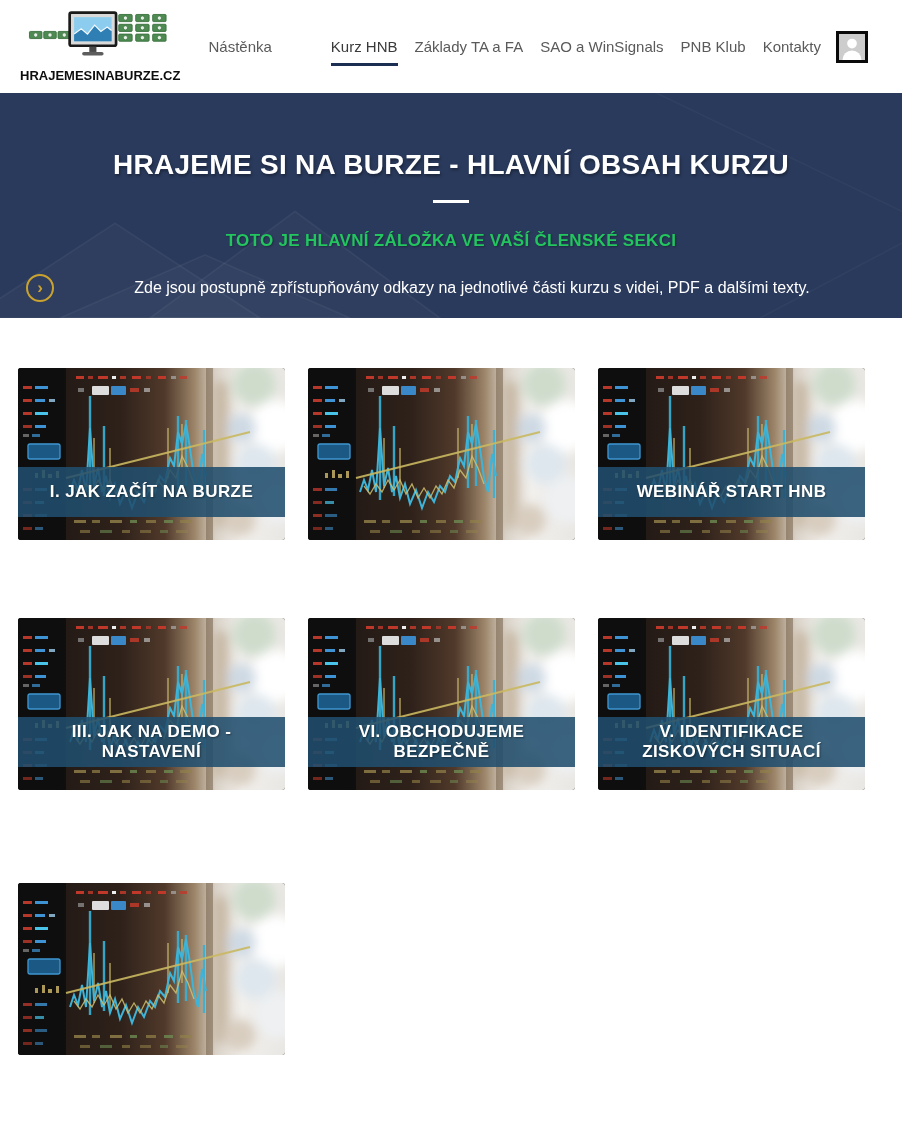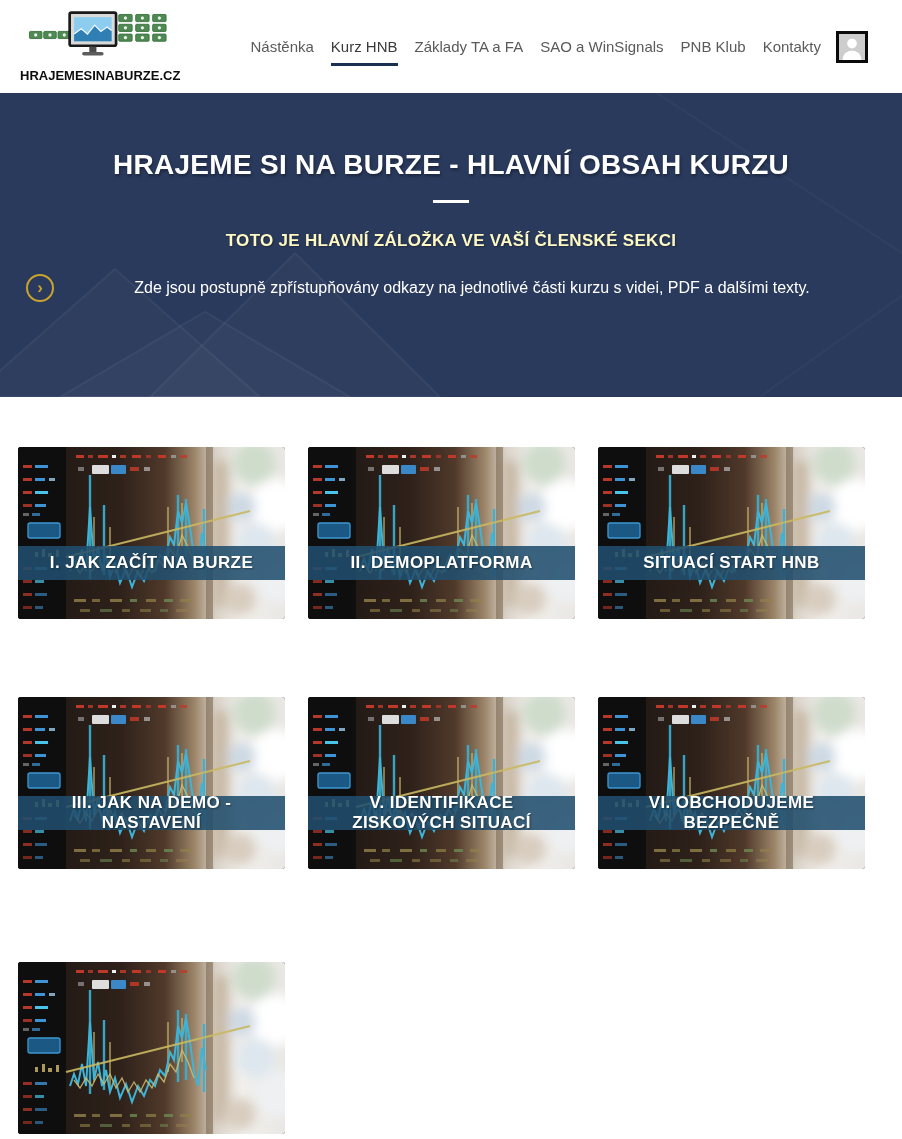--- a/index.html
+++ b/index.html
@@ -20,45 +20,45 @@
   .logo svg { width:156px; height:50px; display:block; }
   .logo-text {
     font-size:13px; font-weight:bold; color:#0d0d0d; letter-spacing:0;
     transform:scaleY(1.05); white-space:nowrap;
   }
   .main-nav { display:flex; align-items:center; gap:17px; }
   .main-nav a {
     font-size:15px; color:#5a5a5a; text-decoration:none; position:relative;
     padding:4px 0; white-space:nowrap;
   }
-  .main-nav a.active { color:#3a3a3a; }
+  .main-nav a.active { color:#3a3a3a;margin-left:42px; }
   .main-nav a.active::after {
     content:""; position:absolute; left:0; right:0; bottom:-7px; height:3px;
     background:#1b2f52;
   }
   .avatar-btn {
     width:32px; height:32px; margin-left:-2px; padding:0;
     border:3px solid #0a0a0a; background:#cdcdcd; cursor:pointer; display:block;
   }
   .avatar-btn svg { width:100%; height:100%; display:block; }
 
   
   .hero {
-    position:relative; height:304px; background:#2a3a5c;
+    position:relative; height:225px; background:#2a3a5c;
     color:#fff; text-align:center; overflow:hidden;
   }
   .hero-pattern { position:absolute; inset:0; width:100%; height:100%; }
   .hero-inner { position:relative; }
   .hero-title {
     margin:0; padding-top:56px; font-size:28px; font-weight:bold;
     letter-spacing:.3px; text-shadow:1px 2px 3px rgba(0,0,0,.35);
   }
   .hero-divider { width:36px; height:3px; background:#fff; margin:19px auto 0; }
   .hero-subtitle {
-    margin-top:28px; font-size:17px; font-weight:bold; color:#fef9c3;
+    margin-top:28px; font-size:17px; font-weight:bold; color:#22c55e;
     letter-spacing:.3px; text-shadow:1px 1px 2px rgba(0,0,0,.3);
   }
   .hero-note {
     margin-top:23px; display:flex; align-items:center; gap:14px; padding:0 26px;
   }
   .note-icon {
     flex:0 0 auto; width:28px; height:28px; border:2px solid #c9a22f; border-radius:50%;
     display:flex; align-items:center; justify-content:center;
     color:#c9a22f; font-size:17px; font-weight:bold; line-height:1; padding-bottom:2px;
   }
@@ -70,21 +70,21 @@
     display:grid; grid-template-columns:repeat(3,267px);
     column-gap:23px; row-gap:78px;
   }
   .tile {
     position:relative; width:267px; height:172px;
     border-radius:3px; overflow:hidden; cursor:pointer; background:#2b2119;
   }
   .tile:nth-child(n+7) { margin-top:15px; }
   .tile-bg { position:absolute; inset:0; width:100%; height:100%; display:block; }
   .tile-band {
-    position:absolute; top:99px; left:0; right:0; height:34px;
+    position:absolute; top:99px; left:0; right:0; height:50px;
     background:rgba(33,79,110,.88);
     display:flex; align-items:center; justify-content:center;
     text-align:center; color:#fff; font-weight:bold; font-size:17px;
     line-height:1.18; letter-spacing:.4px; white-space:pre-line;
     text-shadow:1px 1px 2px rgba(0,0,0,.4); padding:0 10px;
   }
   .defs-holder { position:absolute; width:0; height:0; overflow:hidden; }
 </style>
 </head>
 <body>
@@ -292,55 +292,54 @@
       <svg class="tile-bg" viewBox="0 0 267 172" preserveAspectRatio="none" aria-hidden="true">
           <use href="#tileScene"></use>
         </svg>
       <div class="tile-band">I. JAK ZAČÍT NA BURZE</div>
     </article>
 
     <article class="tile">
       <svg class="tile-bg" viewBox="0 0 267 172" preserveAspectRatio="none" aria-hidden="true">
           <use href="#tileScene"></use>
         </svg>
-      <div class="tile-band">II. DEMOPLATFORMA</div>
-    </article>
-
-    <article class="tile">
-      <svg class="tile-bg" viewBox="0 0 267 172" preserveAspectRatio="none" aria-hidden="true">
-          <use href="#tileScene"></use>
-        </svg>
-      <div class="tile-band">SITUACÍ START HNB</div>
+    </article>
+
+    <article class="tile">
+      <svg class="tile-bg" viewBox="0 0 267 172" preserveAspectRatio="none" aria-hidden="true">
+          <use href="#tileScene"></use>
+        </svg>
+      <div class="tile-band">WEBINÁŘ START HNB</div>
     </article>
 
     <article class="tile">
       <svg class="tile-bg" viewBox="0 0 267 172" preserveAspectRatio="none" aria-hidden="true">
           <use href="#tileScene"></use>
         </svg>
       <div class="tile-band">III. JAK NA DEMO -
 NASTAVENÍ</div>
     </article>
 
 
     <article class="tile">
       <svg class="tile-bg" viewBox="0 0 267 172" preserveAspectRatio="none" aria-hidden="true">
           <use href="#tileScene"></use>
         </svg>
+      <div class="tile-band">VI. OBCHODUJEME
+BEZPEČNĚ</div>
+    </article>
+
+    <article class="tile">
+      <svg class="tile-bg" viewBox="0 0 267 172" preserveAspectRatio="none" aria-hidden="true">
+          <use href="#tileScene"></use>
+        </svg>
       <div class="tile-band">V. IDENTIFIKACE
 ZISKOVÝCH SITUACÍ</div>
     </article>
 
-    <article class="tile">
-      <svg class="tile-bg" viewBox="0 0 267 172" preserveAspectRatio="none" aria-hidden="true">
-          <use href="#tileScene"></use>
-        </svg>
-      <div class="tile-band">VI. OBCHODUJEME
-BEZPEČNĚ</div>
-    </article>
-
 
     <article class="tile">
       <svg class="tile-bg" viewBox="0 0 267 172" preserveAspectRatio="none" aria-hidden="true">
           <use href="#tileScene"></use>
         </svg>
     </article>
 
   </main>
 </div>
 

